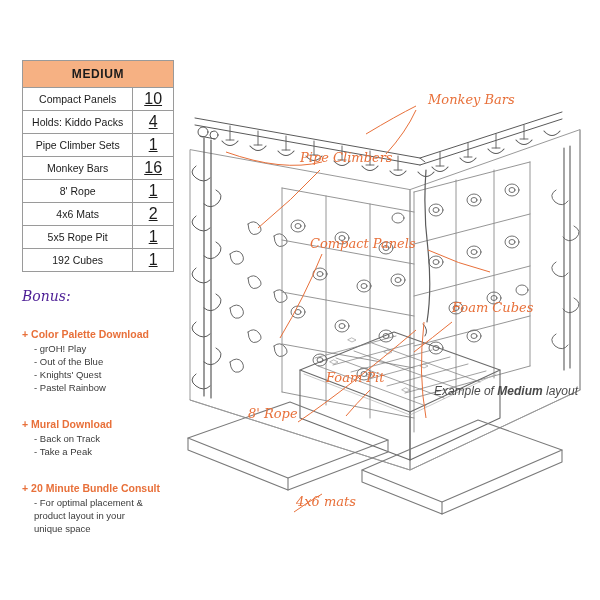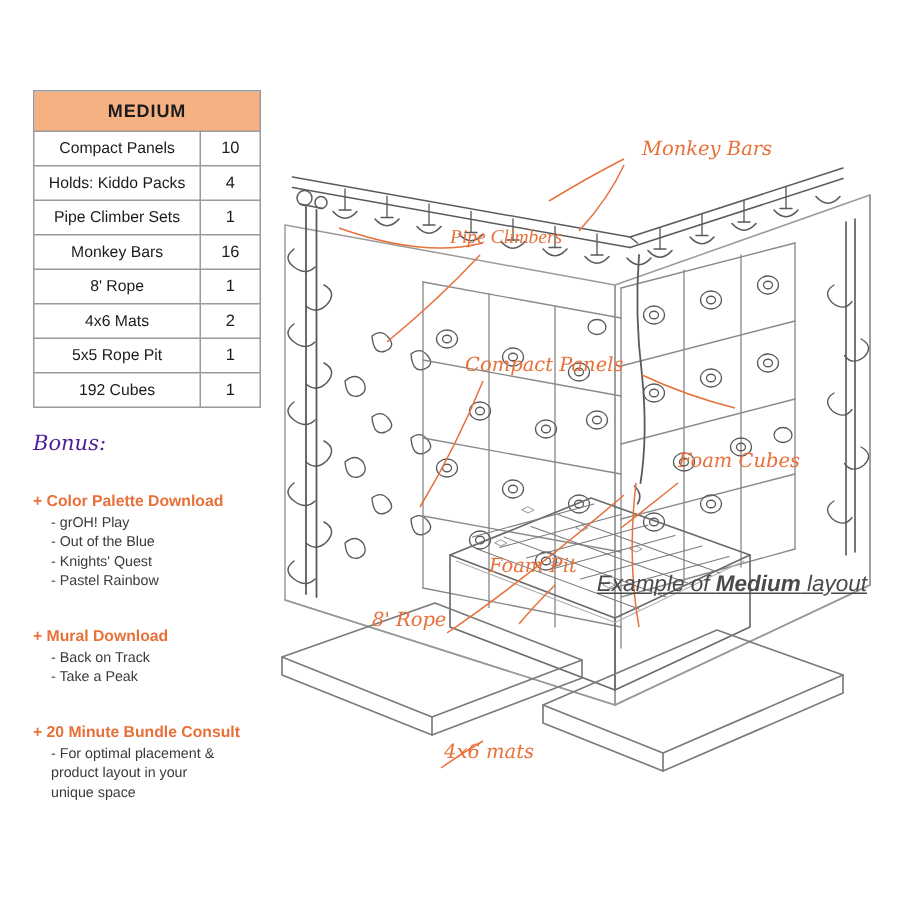--- a/index.html
+++ b/index.html
@@ -45,21 +45,22 @@
     color: #1b1b1b;
     height: 26px;
   }
   .spec-table td.label {
     text-align: center;
     width: 110px;
     font-size: 10.5px;
   }
   .spec-table td.qty {
     width: 30px;
-    font-size: 11px;
+    font-size: 16px;
+    text-decoration: underline;
   }
 
   
   .bonus {
     position: absolute;
     left: 22px;
     top: 288px;
     width: 180px;
     color: #1b1b1b;
   }
@@ -93,24 +94,23 @@
     font-size: 13px;
     white-space: pre;
     line-height: 15px;
   }
 
   
   .footer {
     position: absolute;
     right: 22px;
     bottom: 22px;
-    font-size: 15px;
+    font-size: 12px;
     color: #4a4a4a;
     font-style: italic;
-    text-decoration: underline;
   }
   .footer b { font-style: italic; }
 
   
   .drawing {
     position: absolute;
     left: 170px;
     top: 40px;
     width: 420px;
     height: 500px;
@@ -408,21 +408,21 @@
         <path d="M128 382 q50 -34 118 -92"></path>
 
         <path d="M256 378 q-8 -44 -2 -96"></path>
 
         <path d="M152 454 q-14 8 -28 18"></path>
       </g>
     </svg>
   </div>
 
   <div class="ann" style="left:428px; top:92px;">Monkey Bars</div>
-  <div class="ann" style="left:300px; top:150px;font-family:Liberation Serif, serif;">Pipe Climbers</div>
+  <div class="ann" style="left:300px; top:150px;">Pipe Climbers</div>
   <div class="ann" style="left:310px; top:236px;">Compact Panels</div>
   <div class="ann" style="left:452px; top:300px;">Foam Cubes</div>
   <div class="ann" style="left:326px; top:370px;">Foam Pit</div>
   <div class="ann" style="left:248px; top:406px;">8' Rope</div>
   <div class="ann" style="left:296px; top:494px;">4x6 mats</div>
 
   <div class="footer">
     <span>Example of </span><b>Medium</b><span> layout</span>
   </div>
 

